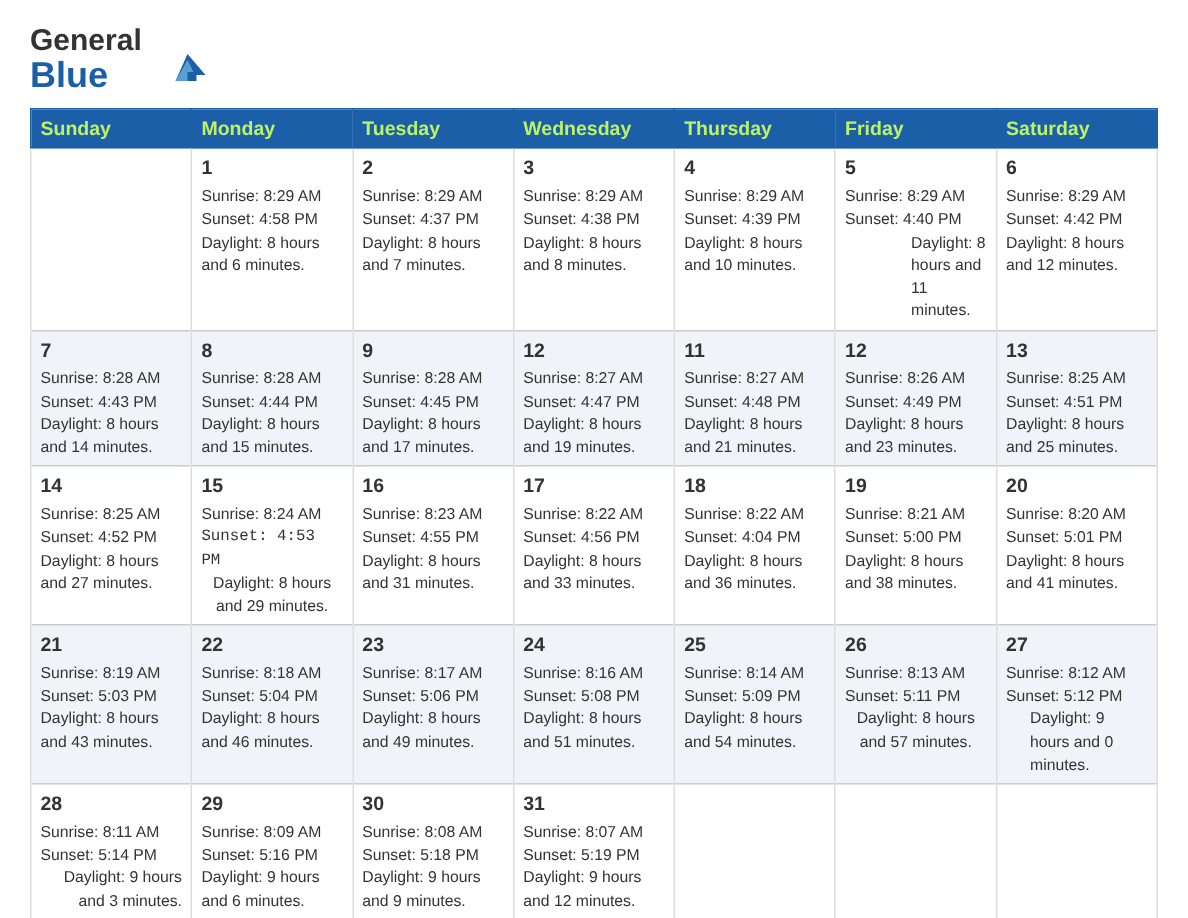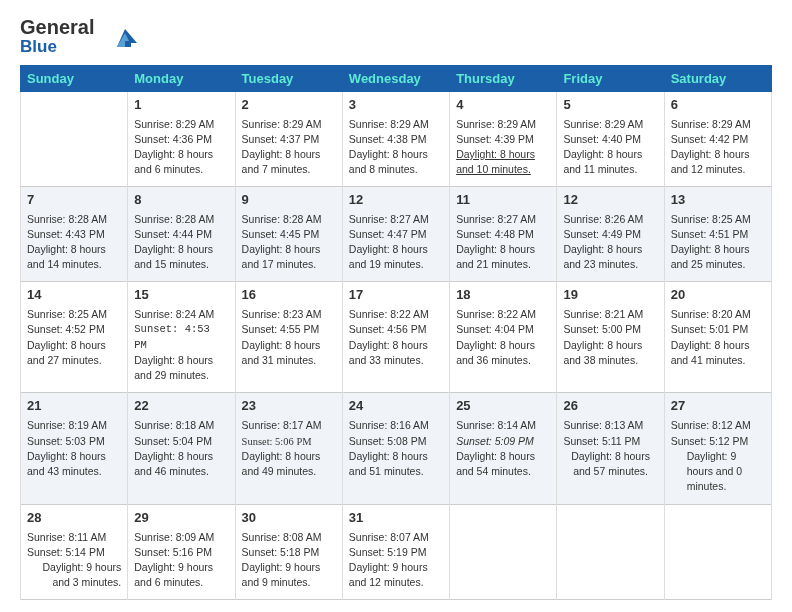--- a/index.html
+++ b/index.html
@@ -43,21 +43,21 @@
       color: #555;
     }
     .calendar-table {
       width: 100%;
       border-collapse: collapse;
       flex: 1;
       table-layout: fixed;
     }
     .calendar-table thead tr th {
       background: #1a5fa8;
-      color: #5eead4;
+      color: #bef264;
       font-size: 13px;
       font-weight: bold;
       padding: 5px 6px;
       text-align: left;
       border: 1px solid #1a5fa8;
     }
     .calendar-table tbody tr {
       border-bottom: 1px solid #ccc;
     }
     .calendar-table tbody tr:nth-child(odd) {
@@ -87,21 +87,21 @@
     }
   </style>
 </head>
 <body>
 
 <div class="page">
   <div class="header">
     <div class="logo">
       <div style="display:flex;flex-direction:column;line-height:1.1;">
         <span style="font-size:20px;font-weight:bold;color:#333;">General</span>
-        <span style="font-size:17px;font-weight:bold;color:#1a5fa8;">Blue</span>
+        <span style="font-size:24px;font-weight:bold;color:#1a5fa8;">Blue</span>
       </div>
       <svg width="32" height="32" viewBox="0 0 32 32" style="margin-left:3px;margin-bottom:2px;">
         <polygon points="8,24 16,6 28,20 22,20 22,24" fill="#1a5fa8"></polygon>
         <polygon points="8,24 16,10 20,18 16,18 16,24" fill="#5a9fd4"></polygon>
       </svg>
     </div>
     <div class="title-block">
       <div class="month-title"></div>
       <div class="location"></div>
     </div>
@@ -118,46 +118,46 @@
         <th>Friday</th>
         <th>Saturday</th>
       </tr>
     </thead>
     <tbody id="calendar-body">
     <tr>
           <td class="cell cell-empty"></td>
           <td class="cell">
             <span class="cell-day">1</span>
             <span style="display: block;">Sunrise: 8:29 AM</span>
-            <span style="display: block;">Sunset: 4:36 PM</span>
+            <span style="display: block;">Sunset: 4:58 PM</span>
             <span style="display: block;">Daylight: 8 hours and 6 minutes.</span>
           </td>
           <td class="cell">
             <span class="cell-day">2</span>
             <span style="display: block;">Sunrise: 8:29 AM</span>
             <span style="display: block;">Sunset: 4:37 PM</span>
             <span style="display: block;">Daylight: 8 hours and 7 minutes.</span>
           </td>
           <td class="cell">
             <span class="cell-day">3</span>
             <span style="display: block;">Sunrise: 8:29 AM</span>
             <span style="display: block;">Sunset: 4:38 PM</span>
             <span style="display: block;">Daylight: 8 hours and 8 minutes.</span>
           </td>
           <td class="cell">
             <span class="cell-day">4</span>
             <span style="display: block;">Sunrise: 8:29 AM</span>
             <span style="display: block;">Sunset: 4:39 PM</span>
-            <span style="display: block; text-decoration: underline;">Daylight: 8 hours and 10 minutes.</span>
+            <span style="display: block;">Daylight: 8 hours and 10 minutes.</span>
           </td>
           <td class="cell">
             <span class="cell-day">5</span>
             <span style="display: block;">Sunrise: 8:29 AM</span>
             <span style="display: block;">Sunset: 4:40 PM</span>
-            <span style="display: block;">Daylight: 8 hours and 11 minutes.</span>
+            <span style="display: block; margin-left: 44px;">Daylight: 8 hours and 11 minutes.</span>
           </td>
           <td class="cell">
             <span class="cell-day">6</span>
             <span style="display: block;">Sunrise: 8:29 AM</span>
             <span style="display: block;">Sunset: 4:42 PM</span>
             <span style="display: block;">Daylight: 8 hours and 12 minutes.</span>
           </td>
         </tr>
         <tr>
           <td class="cell">
@@ -207,21 +207,21 @@
           <td class="cell">
             <span class="cell-day">14</span>
             <span style="display: block;">Sunrise: 8:25 AM</span>
             <span style="display: block;">Sunset: 4:52 PM</span>
             <span style="display: block;">Daylight: 8 hours and 27 minutes.</span>
           </td>
           <td class="cell">
             <span class="cell-day">15</span>
             <span style="display: block;">Sunrise: 8:24 AM</span>
             <span style="display: block; font-family: Liberation Mono, monospace;">Sunset: 4:53 PM</span>
-            <span style="display: block;">Daylight: 8 hours and 29 minutes.</span>
+            <span style="display: block; text-align: center;">Daylight: 8 hours and 29 minutes.</span>
           </td>
           <td class="cell">
             <span class="cell-day">16</span>
             <span style="display: block;">Sunrise: 8:23 AM</span>
             <span style="display: block;">Sunset: 4:55 PM</span>
             <span style="display: block;">Daylight: 8 hours and 31 minutes.</span>
           </td>
           <td class="cell">
             <span class="cell-day">17</span>
             <span style="display: block;">Sunrise: 8:22 AM</span>
@@ -256,33 +256,33 @@
           </td>
           <td class="cell">
             <span class="cell-day">22</span>
             <span style="display: block;">Sunrise: 8:18 AM</span>
             <span style="display: block;">Sunset: 5:04 PM</span>
             <span style="display: block;">Daylight: 8 hours and 46 minutes.</span>
           </td>
           <td class="cell">
             <span class="cell-day">23</span>
             <span style="display: block;">Sunrise: 8:17 AM</span>
-            <span style="display: block; font-family: Liberation Serif, serif;">Sunset: 5:06 PM</span>
+            <span style="display: block;">Sunset: 5:06 PM</span>
             <span style="display: block;">Daylight: 8 hours and 49 minutes.</span>
           </td>
           <td class="cell">
             <span class="cell-day">24</span>
             <span style="display: block;">Sunrise: 8:16 AM</span>
             <span style="display: block;">Sunset: 5:08 PM</span>
             <span style="display: block;">Daylight: 8 hours and 51 minutes.</span>
           </td>
           <td class="cell">
             <span class="cell-day">25</span>
             <span style="display: block;">Sunrise: 8:14 AM</span>
-            <span style="display: block; font-style: italic;">Sunset: 5:09 PM</span>
+            <span style="display: block;">Sunset: 5:09 PM</span>
             <span style="display: block;">Daylight: 8 hours and 54 minutes.</span>
           </td>
           <td class="cell">
             <span class="cell-day">26</span>
             <span style="display: block;">Sunrise: 8:13 AM</span>
             <span style="display: block;">Sunset: 5:11 PM</span>
             <span style="display: block; text-align: center;">Daylight: 8 hours and 57 minutes.</span>
           </td>
           <td class="cell">
             <span class="cell-day">27</span>

